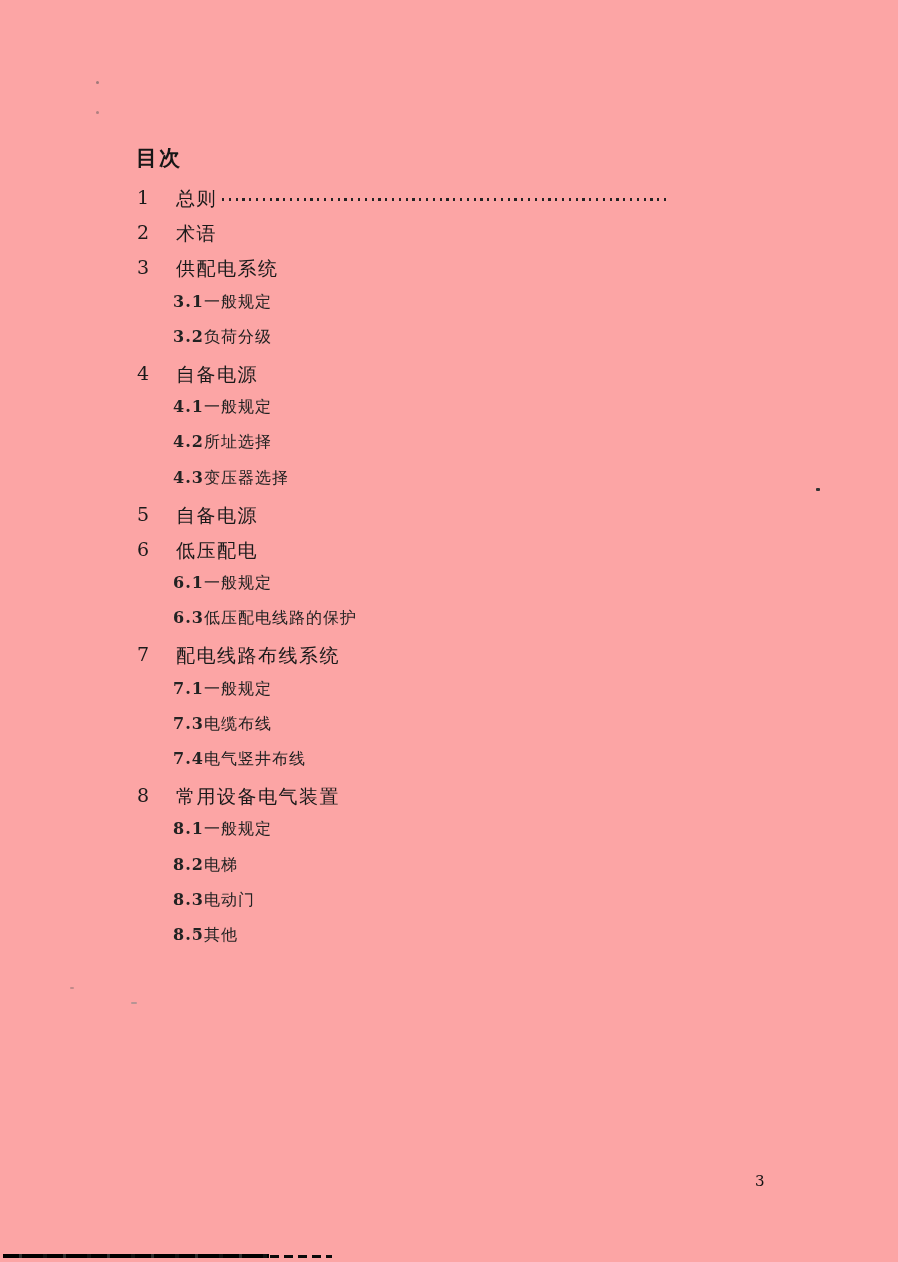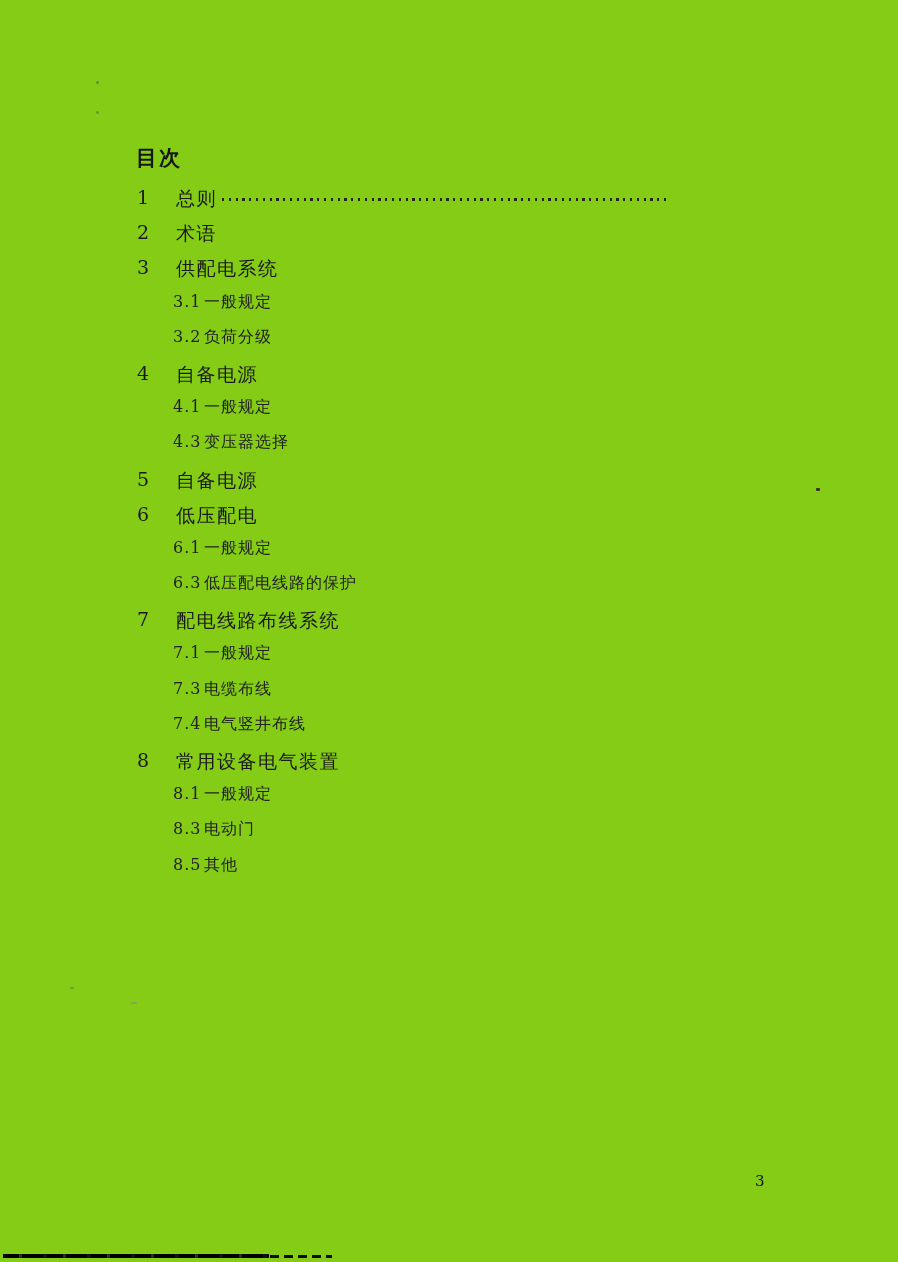--- a/index.html
+++ b/index.html
@@ -4,21 +4,21 @@
 <style>
   html, body {
     margin: 0;
     padding: 0;
     background: #ffffff;
   }
   .page {
     position: relative;
     width: 898px;
     height: 1262px;
-    background: #84cc16;
+    background: #fca5a5;
     overflow: hidden;
     font-family: "DejaVu Serif", "Liberation Serif", serif;
     color: #1c1c1c;
   }
   .doc-title {
     position: absolute;
     left: 136px;
     top: 144px;
     font-size: 21px;
     font-weight: bold;
@@ -52,20 +52,21 @@
   .toc-row.lvl2 {
     margin-left: 173px;
     font-size: 16px;
     letter-spacing: 1px;
     color: #222222;
   }
   .toc-row.lvl2 .num {
     display: inline-block;
     width: 31px;
     letter-spacing: 1px;
+    font-weight: bold;
   }
   .toc-row.has-leader {
     width: 532px;
   }
   .leader {
     flex: 1 1 auto;
     height: 3px;
     margin-top: 12px;
     margin-left: 5px;
     background: repeating-linear-gradient(90deg,
@@ -148,20 +149,24 @@
   <div class="toc-row lvl1">
     <span class="num">4</span>
     <span class="ttl">自备电源</span>
   </div>
 
   <div class="toc-row lvl2">
     <span class="num">4.1</span>
     <span class="ttl">一般规定</span>
   </div>
 
+  <div class="toc-row lvl2">
+    <span class="num">4.2</span>
+    <span class="ttl">所址选择</span>
+  </div>
 
   <div class="toc-row lvl2">
     <span class="num">4.3</span>
     <span class="ttl">变压器选择</span>
   </div>
 
   <div class="toc-row lvl1">
     <span class="num">5</span>
     <span class="ttl">自备电源</span>
   </div>
@@ -207,20 +212,24 @@
   <div class="toc-row lvl1">
     <span class="num">8</span>
     <span class="ttl">常用设备电气装置</span>
   </div>
 
   <div class="toc-row lvl2">
     <span class="num">8.1</span>
     <span class="ttl">一般规定</span>
   </div>
 
+  <div class="toc-row lvl2">
+    <span class="num">8.2</span>
+    <span class="ttl">电梯</span>
+  </div>
 
   <div class="toc-row lvl2">
     <span class="num">8.3</span>
     <span class="ttl">电动门</span>
   </div>
 
 
   <div class="toc-row lvl2">
     <span class="num">8.5</span>
     <span class="ttl">其他</span>

